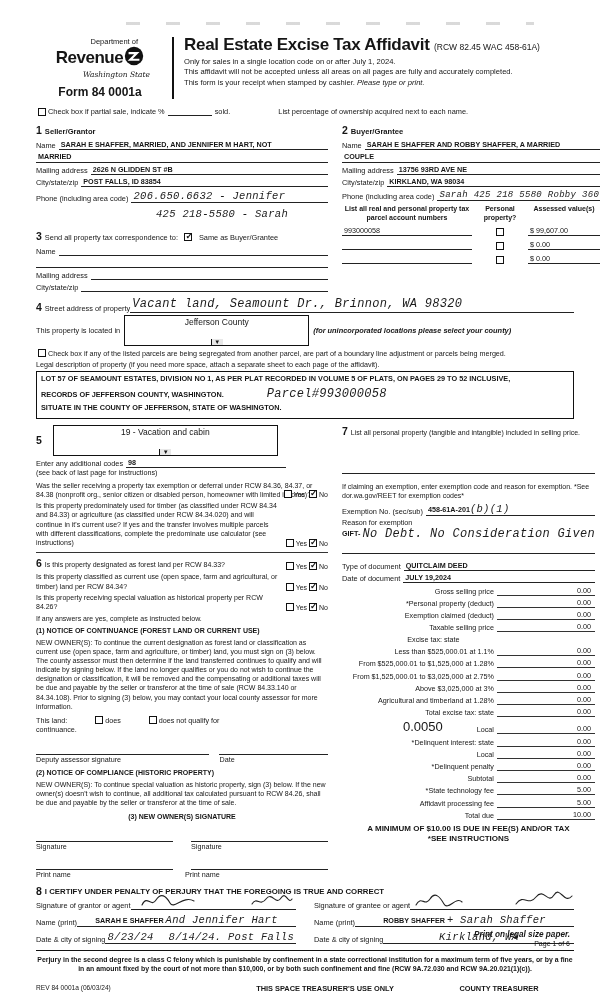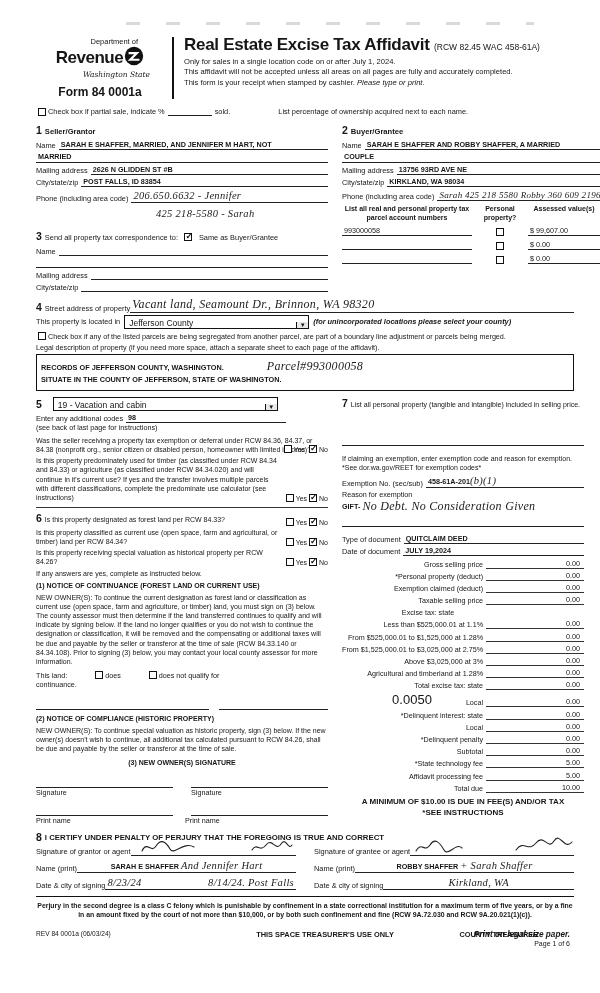--- a/index.html
+++ b/index.html
@@ -31,23 +31,23 @@
   .b { font-weight:bold; }
   .secnum { font-weight:bold; font-size:10.5px; margin-right:3px; }
   .sechead { font-weight:bold; font-size:7.6px; }
   .lbl { font-size:7.4px; white-space:nowrap; }
   .frow { display:flex; align-items:flex-end; margin-top:3px; }
   .frow .lbl { margin-right:3px; }
   .uval { flex:1; border-bottom:1px solid #222; font-size:7.2px; font-weight:bold; padding:0 2px 0 2px; min-height:9px; line-height:1.15; }
   .uval.nb { font-weight:normal; }
   .cb { display:inline-block; width:8px; height:8px; border:1.2px solid #111; position:relative; vertical-align:-1px; margin:0 2px; flex:0 0 auto; background:#fff; }
   .cb.checked::after { content:"✓"; position:absolute; left:0px; top:-3px; font-size:9px; font-weight:bold; }
-  .hw { font-family:Liberation Serif, serif; font-style:italic; font-size:10.5px; font-weight:normal; letter-spacing:.3px; color:#1c1c1c; white-space:nowrap; }
+  .hw { font-family:Liberation Mono, monospace; font-style:italic; font-size:10.5px; font-weight:normal; letter-spacing:.3px; color:#1c1c1c; white-space:nowrap; }
   .hw.sm { font-size:9px; }
-  .select { display:inline-flex; align-items:flex-end; border:1.4px solid #111; background:#fff; height:14px; }
+  .select { display:inline-flex; align-items:center; border:1.4px solid #111; background:#fff; height:31px;flex-direction:column; }
   .select .sval { font-size:8.5px; padding:1px 4px 0 4px; }
   .select .sarrow { width:12px; border-left:1.2px solid #111; background:#e8e8e8; display:flex; align-items:center; justify-content:center; font-size:6px; }
 
   
   .partial { display:flex; font-size:7.4px; margin-top:8px; align-items:flex-end; }
   .partial .blank { width:44px; border-bottom:1px solid #222; margin:0 3px; }
   .partial .right { margin-left:48px; }
 
   
   .cols { display:flex; gap:14px; }
@@ -256,20 +256,21 @@
         <span class="sarrow">▼</span>
       </span>
       <span class="lbl b it">(for unincorporated locations please select your county)</span>
     </div>
     <div style="margin-top:3px; font-size:7.2px; display:flex; align-items:flex-start;">
       <span class="cb" style="margin-top:0;"></span>
       <span>Check box if any of the listed parcels are being segregated from another parcel, are part of a boundary line adjustment or parcels being merged.</span>
     </div>
     <div style="margin-top:2px; font-size:7.2px;">Legal description of property (if you need more space, attach a separate sheet to each page of the affidavit).</div>
     <div class="legalbox">
+      <div>LOT 57 OF SEAMOUNT ESTATES, DIVISION NO 1, AS PER PLAT RECORDED IN VOLUME 5 OF PLATS, ON PAGES 29 TO 52 INCLUSIVE,</div>
       <div><span>RECORDS OF JEFFERSON COUNTY, WASHINGTON.</span>&nbsp;&nbsp;<span class="hw" style="font-size:12px;margin-left:39px;">Parcel#993000058</span></div>
       <div>SITUATE IN THE COUNTY OF JEFFERSON, STATE OF WASHINGTON.</div>
     </div>
   </div>
 
   <div class="cols" style="margin-top:6px;">
     <div class="colL">
 
       <div style="display:flex; align-items:center; gap:8px;">
         <span class="secnum">5</span>
@@ -317,20 +318,24 @@
         <div style="display:flex; font-size:7.2px; margin-top:5px; gap:26px;align-items:flex-end;">
           <span>This land:</span>
           <span><span class="cb"></span><span>does</span></span>
           <span><span class="cb"></span><span>does not qualify for</span></span>
         </div>
         <div style="font-size:7.2px;">continuance.</div>
 
         <div style="display:flex; gap:10px; margin-top:12px;">
           <span class="uval" style="flex:1.6;"></span>
           <span class="uval" style="flex:1;"></span>
+        </div>
+        <div style="display:flex; gap:10px; font-size:7.2px;">
+          <span style="flex:1.6;">Deputy assessor signature</span>
+          <span style="flex:1;">Date</span>
         </div>
 
         <p class="small b" style="margin-top:4px;">(2) NOTICE OF COMPLIANCE (HISTORIC PROPERTY)</p>
         <p class="small">NEW OWNER(S): To continue special valuation as historic property, sign (3) below. If the new owner(s) doesn't wish to continue, all additional tax calculated pursuant to RCW 84.26, shall be due and payable by the seller or transferor at the time of sale.</p>
         <p class="small b" style="text-align:center; margin-top:5px;">(3) NEW OWNER(S) SIGNATURE</p>
 
         <div style="display:flex; gap:18px; margin-top:12px;">
           <span class="uval" style="flex:1;"></span>
           <span class="uval" style="flex:1;"></span>
         </div>

